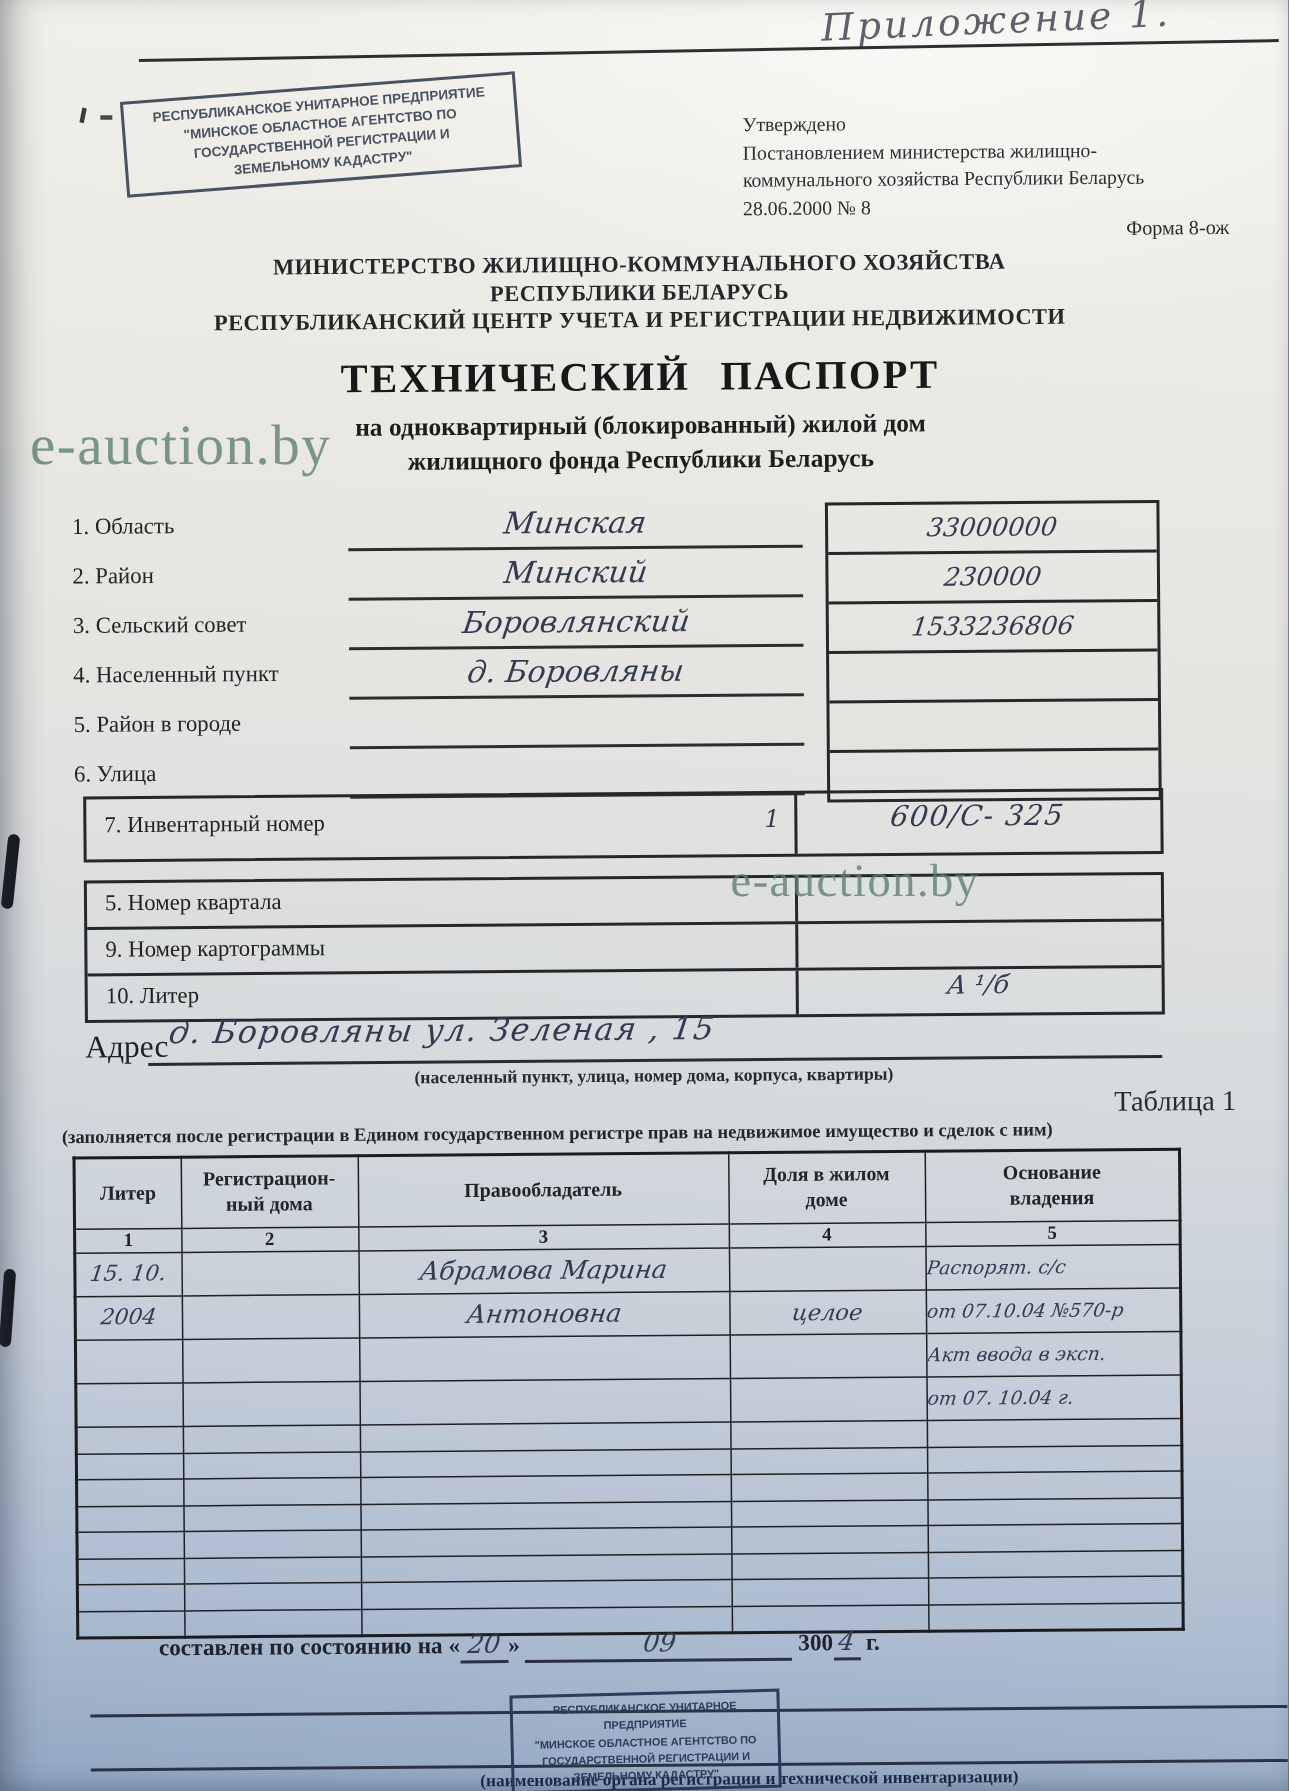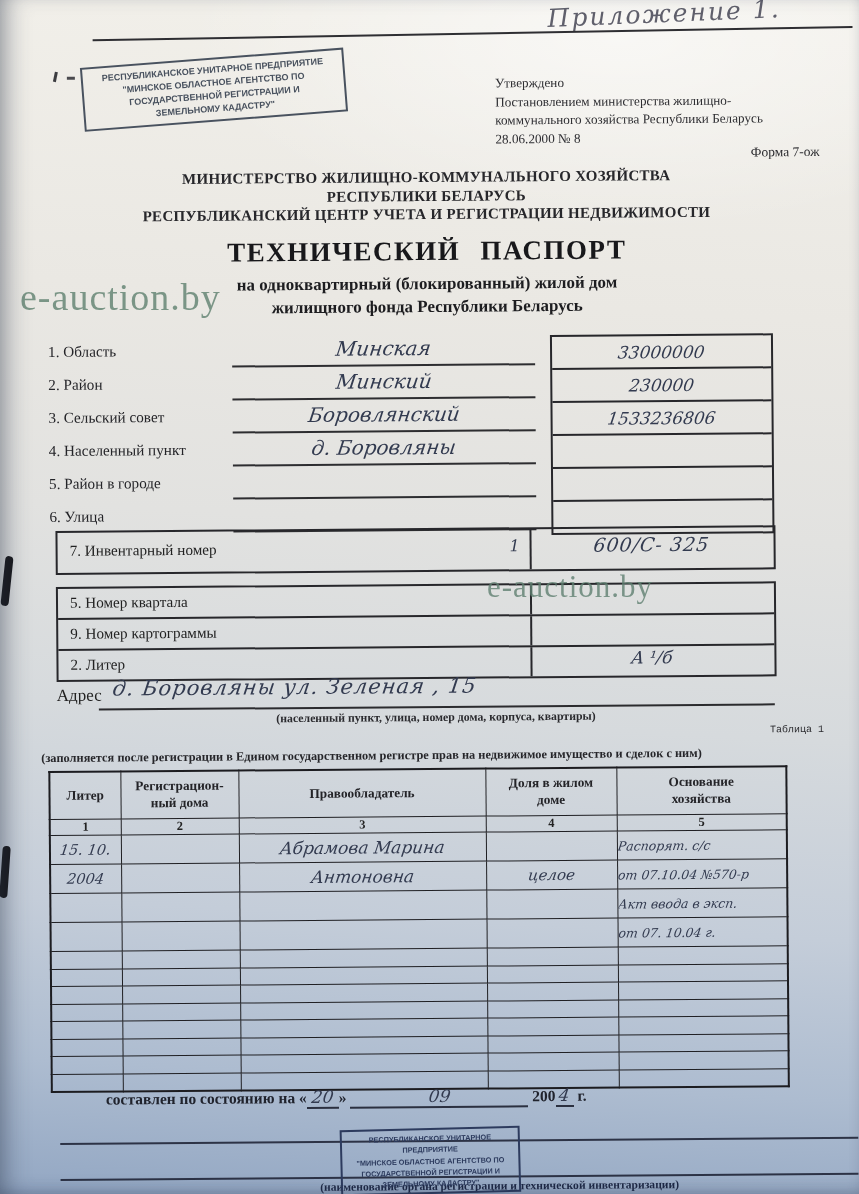--- a/index.html
+++ b/index.html
@@ -49,26 +49,26 @@
   .inv-mark{position:absolute;left:452px;top:7px;font-size:16px;}
   .inv-val{position:absolute;left:482px;right:10px;top:5px;text-align:center;font-size:19px;letter-spacing:1px;}
   
   .cad-box{left:56px;top:584px;width:716px;border:2.2px solid #27272b;}
   .cad-row{position:relative;height:29px;}
   .cad-row + .cad-row{border-top:2px solid #27272b;}
   .cad-row .lbl{position:absolute;left:12px;top:5px;font-size:15.2px;}
   .cad-div{position:absolute;left:472px;top:0;bottom:0;border-left:2px solid #27272b;}
   .cad-val{position:absolute;left:472px;right:0;top:1px;text-align:center;font-size:17px;}
   
-  .addr-label{left:56px;top:683px;font-size:17px;}
+  .addr-label{left:56px;top:683px;font-size:21px;}
   .addr-line{left:98px;top:706px;width:676px;border-top:2.2px solid #2b2b2e;}
   .addr-val{left:112px;top:674px;font-size:21px;letter-spacing:1px;}
   .addr-hint{left:190px;top:710px;width:490px;text-align:center;font-size:11.8px;font-weight:bold;color:#2a2a2e;}
   
-  .tbl-caption{right:36px;top:727px;font-size:10px;color:#2b2b2f;font-family:Liberation Mono, monospace;}
+  .tbl-caption{right:36px;top:727px;font-size:19px;color:#2b2b2f;}
   .tbl-note{left:40px;top:748px;font-size:12.4px;font-weight:bold;color:#26262a;}
   table.reg{position:absolute;left:47px;top:768px;width:737px;border-collapse:collapse;table-layout:fixed;}
   table.reg th,table.reg td{border:1.8px solid #202024;padding:0;overflow:hidden;}
   table.reg{border:2.5px solid #1c1c20;}
   table.reg thead th{height:46px;font-size:13.3px;font-weight:bold;text-align:center;
     vertical-align:middle;white-space:pre-line;line-height:1.25;color:#242428;}
   table.reg .num td{height:15px;font-size:12.5px;font-weight:bold;text-align:center;line-height:1;}
   table.reg .r-c td{height:28px;}
   table.reg .r-e td{height:16.5px;}
   td.c1,td.c3,td.c4{text-align:center;}
@@ -117,21 +117,21 @@
       <div>ГОСУДАРСТВЕННОЙ РЕГИСТРАЦИИ И</div>
       <div>ЗЕМЕЛЬНОМУ КАДАСТРУ"</div>
     </div>
 
     <div class="abs approval">
       <div>Утверждено</div>
       <div>Постановлением  министерства жилищно-</div>
       <div>коммунального хозяйства Республики Беларусь</div>
       <div>28.06.2000 № 8</div>
     </div>
-    <div class="abs form-code">Форма 7-ож</div>
+    <div class="abs form-code">Форма 8-ож</div>
 
     <div class="abs ministry">
       <div>МИНИСТЕРСТВО ЖИЛИЩНО-КОММУНАЛЬНОГО ХОЗЯЙСТВА</div>
       <div>РЕСПУБЛИКИ БЕЛАРУСЬ</div>
       <div>РЕСПУБЛИКАНСКИЙ ЦЕНТР УЧЕТА И РЕГИСТРАЦИИ НЕДВИЖИМОСТИ</div>
     </div>
 
     <div class="abs doc-title">ТЕХНИЧЕСКИЙ ПАСПОРТ</div>
     <div class="abs subtitle">
       <div>на одноквартирный (блокированный) жилой дом</div>
@@ -193,21 +193,21 @@
         <span class="lbl">5. Номер квартала</span>
         <span class="cad-div"></span>
         <span class="cad-val hw"></span>
       </div>
       <div class="cad-row">
         <span class="lbl">9. Номер картограммы</span>
         <span class="cad-div"></span>
         <span class="cad-val hw"></span>
       </div>
       <div class="cad-row">
-        <span class="lbl">2. Литер</span>
+        <span class="lbl">10. Литер</span>
         <span class="cad-div"></span>
         <span class="cad-val hw"><span class="skew">А ¹/б</span></span>
       </div>
     </div>
 
     <div class="abs addr-label">Адрес</div>
     <div class="abs addr-line"></div>
     <div class="abs addr-val hw"><span class="skew">д. Боровляны   ул. Зеленая , 15</span></div>
     <div class="abs addr-hint">(населенный пункт, улица, номер дома, корпуса, квартиры)</div>
 
@@ -224,21 +224,21 @@
         </colgroup>
       <thead>
         <tr>
           <th>Литер</th>
           <th>Регистрацион-
 ный дома</th>
           <th>Правообладатель</th>
           <th>Доля в жилом
 доме</th>
           <th>Основание
-хозяйства</th>
+владения</th>
         </tr>
         <tr class="num">
           <td>1</td>
           <td>2</td>
           <td>3</td>
           <td>4</td>
           <td>5</td>
         </tr>
       </thead>
       <tbody>
@@ -325,21 +325,21 @@
             <td></td>
             <td></td>
             <td></td>
           </tr>
       </tbody>
     </table>
 
     <div class="abs compiled">
       <span>составлен по состоянию на «</span><span class="u u-day hw"><span class="skew">20</span></span><span>»</span>
       <span class="u u-month hw"><span class="skew">09</span></span>
-      <span>200</span><span class="u u-year hw"><span class="skew">4</span></span>
+      <span>300</span><span class="u u-year hw"><span class="skew">4</span></span>
       <span>г.</span>
     </div>
 
     <div class="abs sig-line sig1"></div>
     <div class="abs sig-line sig2"></div>
 
     <div class="abs stamp-bottom">
       <div>РЕСПУБЛИКАНСКОЕ УНИТАРНОЕ ПРЕДПРИЯТИЕ</div>
       <div>"МИНСКОЕ ОБЛАСТНОЕ АГЕНТСТВО ПО</div>
       <div>ГОСУДАРСТВЕННОЙ РЕГИСТРАЦИИ И</div>

